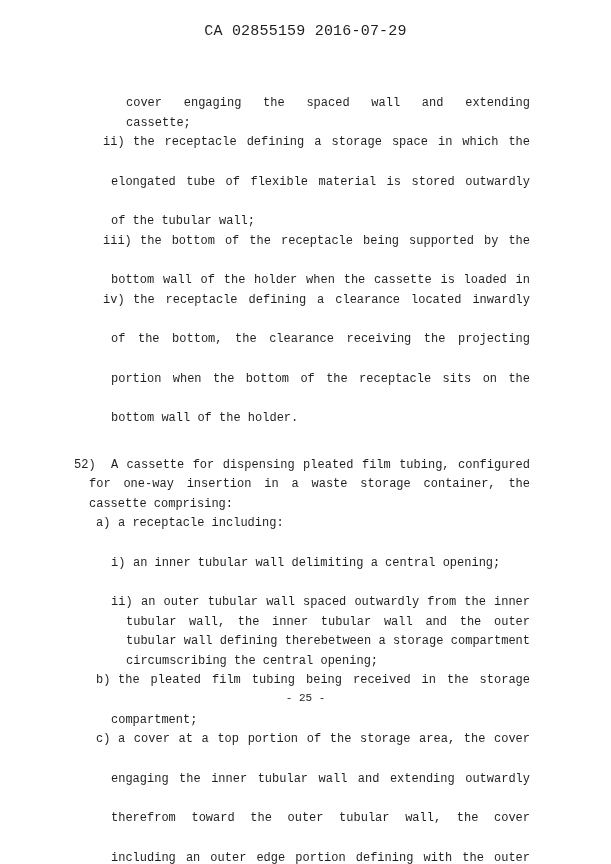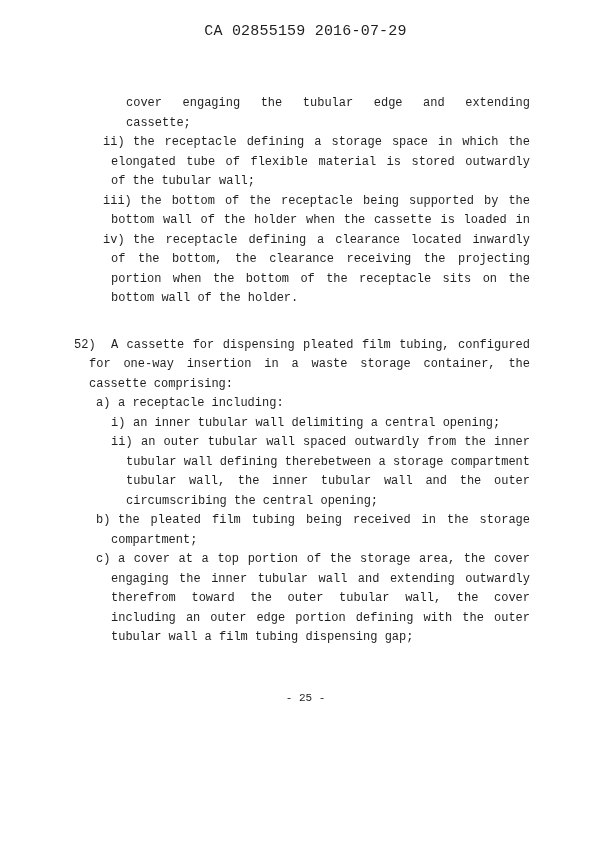--- a/index.html
+++ b/index.html
@@ -22,40 +22,40 @@
     font-size: 12px;
     text-align: justify;
   }
   .j { text-align-last: justify; }
   .mk { display: inline-block; vertical-align: baseline; }
   .w22 { width: 22px; } .w30 { width: 30px; } .w37 { width: 37px; }
   .mA { margin-left: 74px; }  
   .mB { margin-left: 89px; }  
   .mC { margin-left: 96px; }  
   .mD { margin-left: 103px; } 
-  .mE { margin-left: 111px; } 
+  .mE { margin-left: 111px; margin-top: 20px; } 
   .mF { margin-left: 118px; } 
   .mG { margin-left: 126px; } 
   .claim-block-52 { margin-top: 27px; }
   .ftr {
     position: absolute; top: 692px; left: 0; right: 0;
     text-align: center; font-size: 11px;
   }
 </style>
 </head>
 <body>
 
 <div class="page">
 
   <div class="hdr">CA 02855159 2016-07-29</div>
 
   <div class="content">
 
     <div>
-      <div class="ln j mG"><span>cover engaging the tubular edge and extending</span></div>
+      <div class="ln j mG"><span>cover engaging the spaced wall and extending</span></div>
       <div class="ln mG"><span>cassette;</span></div>
     </div>
 
     <div>
       <div class="ln j mD"><span class="mk w30">ii)</span><span>the receptacle defining a storage space in which the</span></div>
       <div class="ln j mE"><span>elongated tube of flexible material is stored outwardly</span></div>
       <div class="ln mE"><span>of the tubular wall;</span></div>
     </div>
 
     <div>
@@ -77,22 +77,22 @@
 
       <div>
         <div class="ln mC"><span class="mk w22">a)</span><span>a receptacle including:</span></div>
 
         <div>
           <div class="ln mE"><span class="mk w22">i)</span><span>an inner tubular wall delimiting a central opening;</span></div>
         </div>
 
         <div>
           <div class="ln j mE"><span class="mk w30">ii)</span><span>an outer tubular wall spaced outwardly from the inner</span></div>
+          <div class="ln j mG"><span>tubular wall, the inner tubular wall and the outer</span></div>
           <div class="ln j mG"><span>tubular wall defining therebetween a storage compartment</span></div>
-          <div class="ln j mG"><span>tubular wall, the inner tubular wall and the outer</span></div>
           <div class="ln mG"><span>circumscribing the central opening;</span></div>
         </div>
       </div>
 
       <div>
         <div class="ln j mC"><span class="mk w22">b)</span><span>the pleated film tubing being received in the storage</span></div>
         <div class="ln mE"><span>compartment;</span></div>
       </div>
 
       <div>

